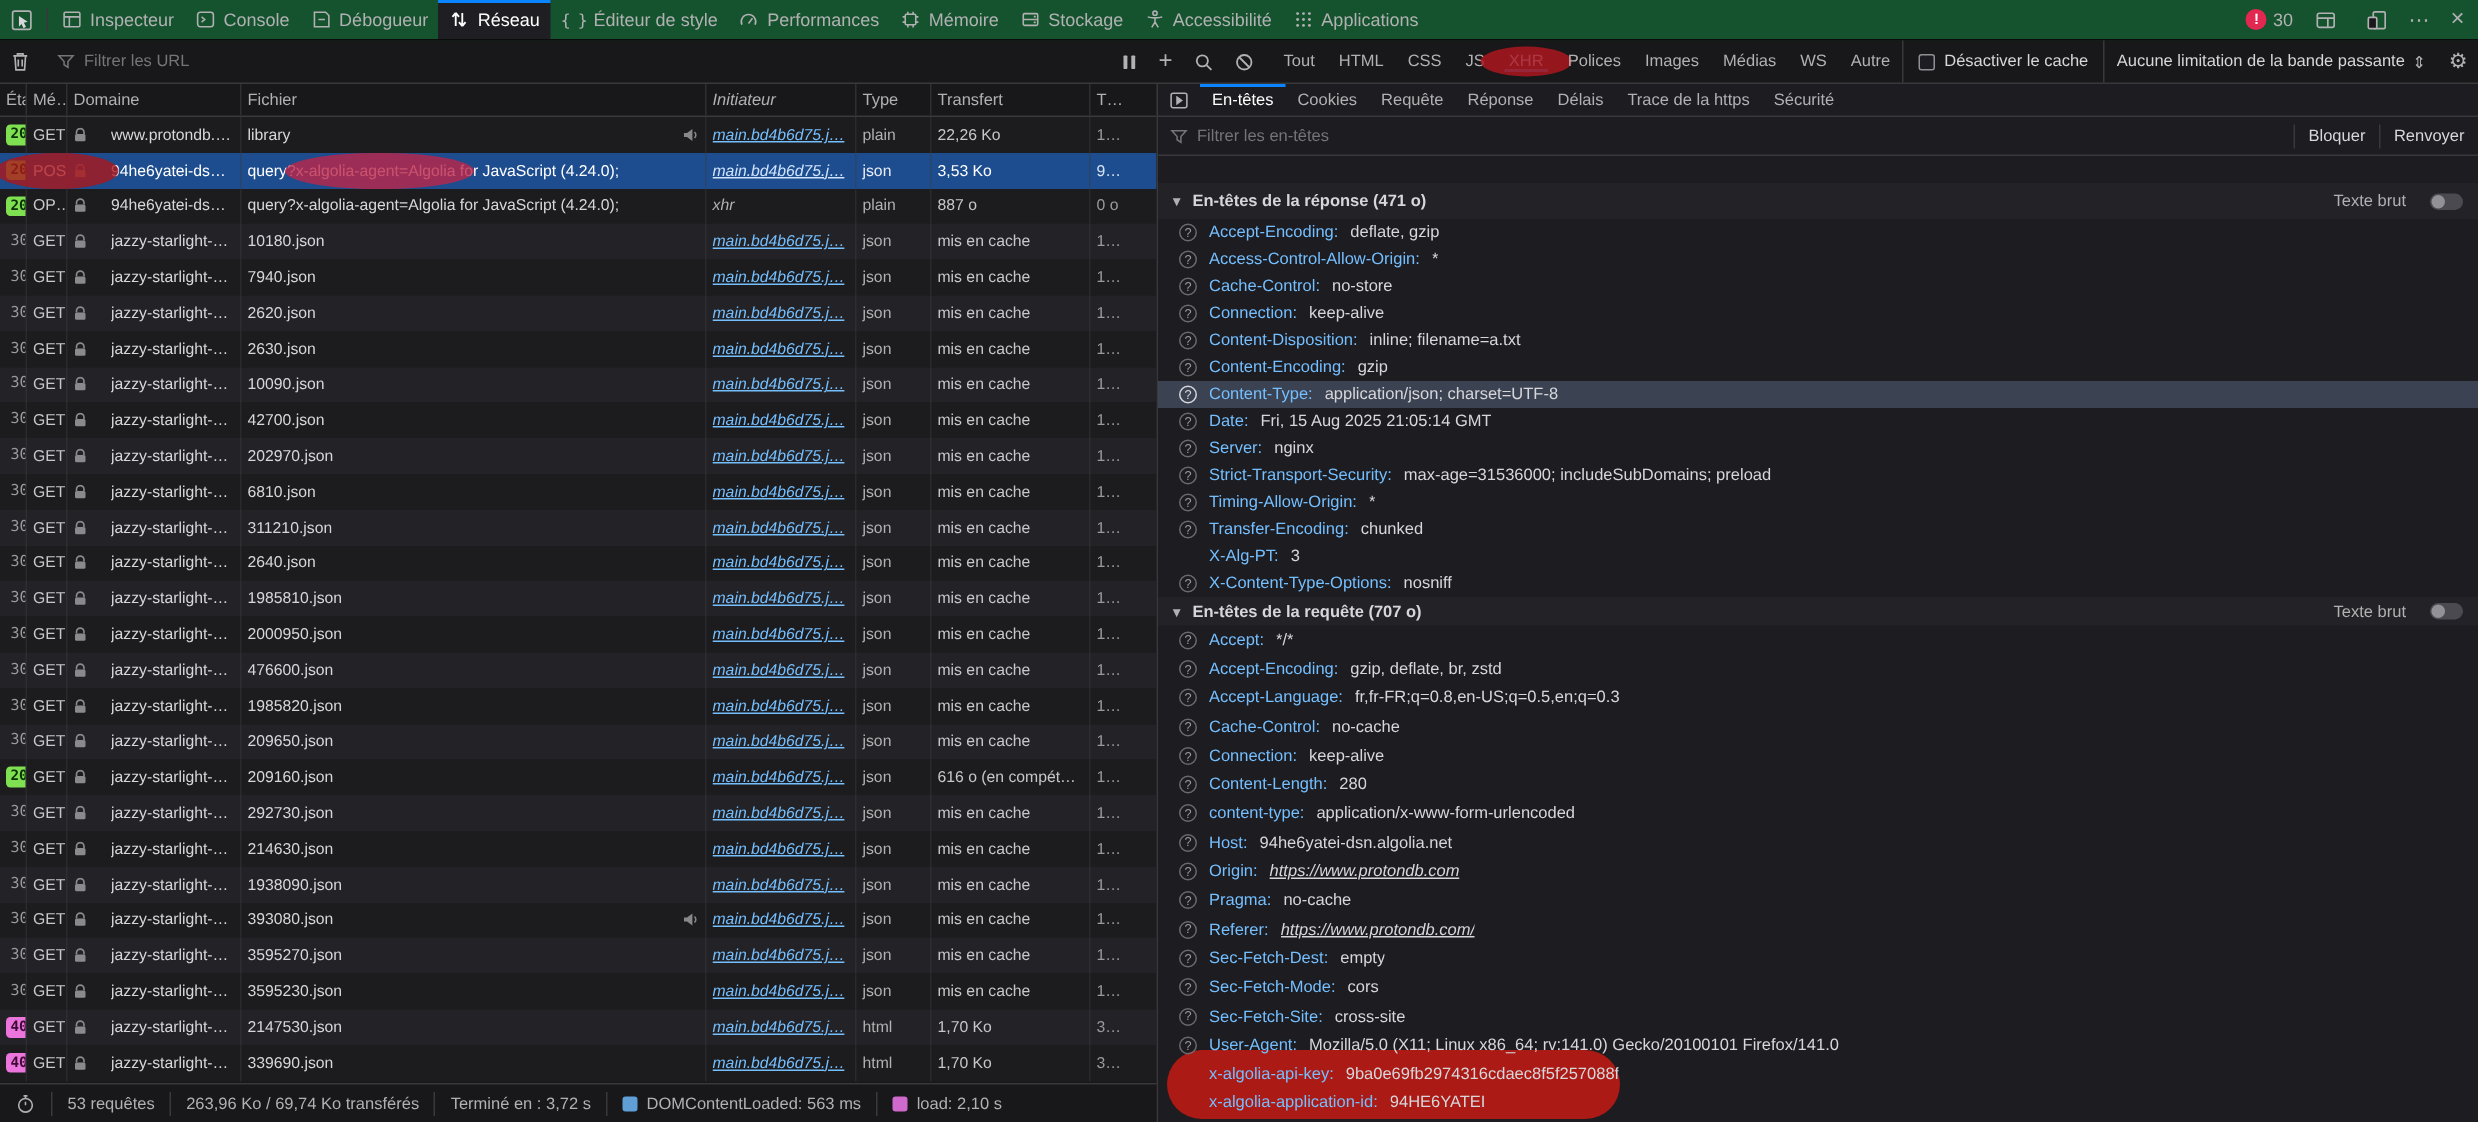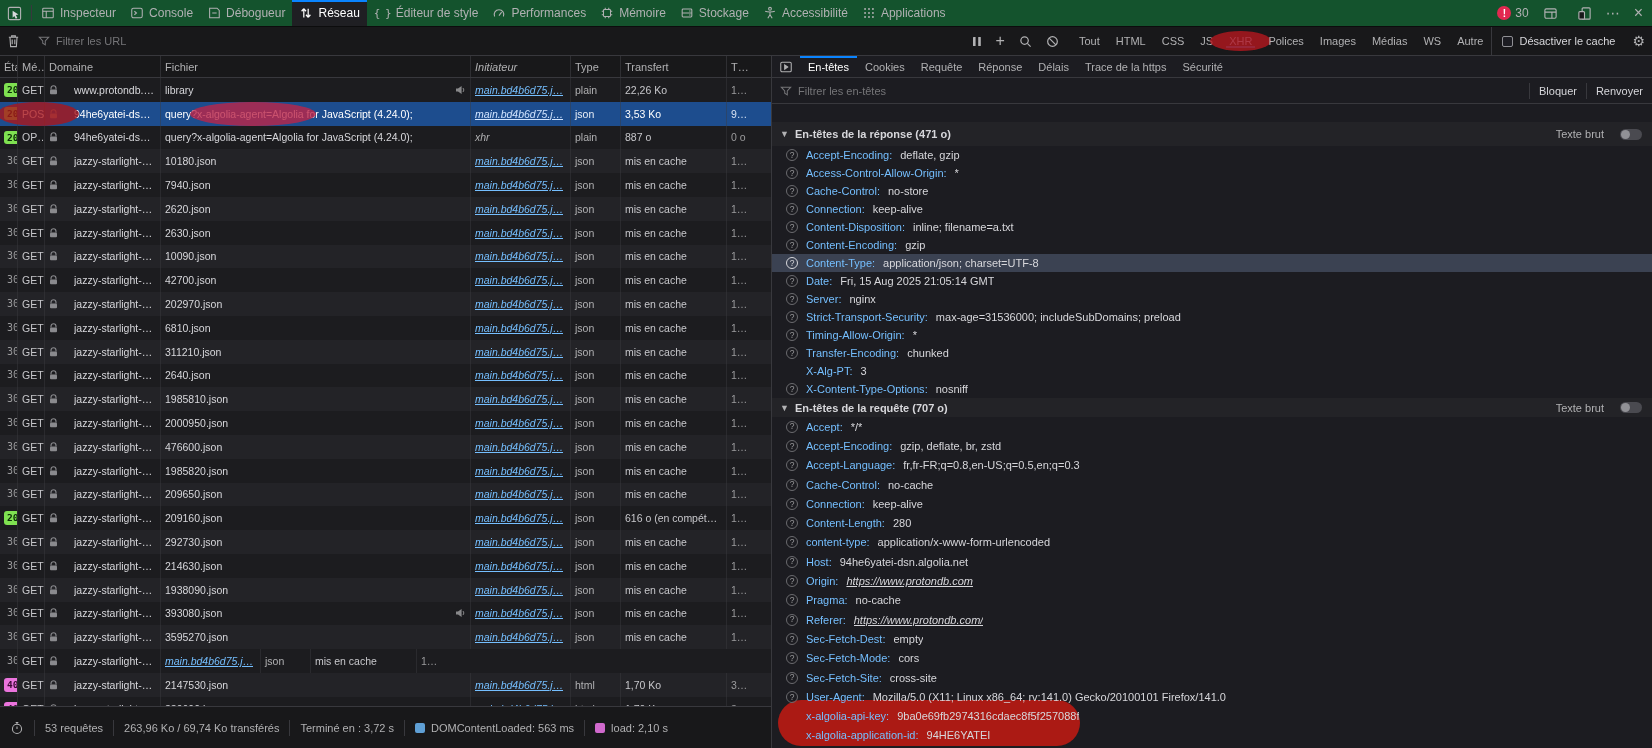--- a/index.html
+++ b/index.html
@@ -84,21 +84,21 @@
   .row.selected .tr-cell { color:#fff; }
   .sz-cell { color:#9b9b9d; }
   .row.selected .sz-cell { color:#d7e2f2; }
 
   .row-overlays { position:absolute; inset:0; pointer-events:none; z-index:3; }
   .ann { position:absolute; border-radius:50%; }
   .ann-status { left:-3px; top:23.5px; width:82px; height:24.5px; background:rgba(171,22,28,0.80); }
   .ann-file { left:190px; top:23.5px; width:126px; height:24.5px; background:rgba(189,37,73,0.80); }
 
   
-  #status-bar { height:42px; border-top:1px solid #38383d; display:flex; align-items:center; font-size:11px; color:#b1b1b3; background:#18181a; }
+  #status-bar { height:26px; border-top:1px solid #38383d; display:flex; align-items:center; font-size:11px; color:#b1b1b3; background:#18181a; }
   .sb-item { padding:0 10px; display:flex; align-items:center; gap:6px; height:16px; white-space:nowrap; }
   .sb-item + .sb-item { border-left:1px solid #38383d; }
   .sq { width:10px; height:10px; border-radius:2px; flex:0 0 auto; }
 
   
   #details { flex:1; display:flex; flex-direction:column; background:#1c1c21; position:relative; overflow:hidden; min-width:0; }
   .dtabs { height:22px; display:flex; align-items:stretch; border-bottom:1px solid #38383d; }
   .panel-btn { display:flex; align-items:center; padding:0 7px; color:#b1b1b3; }
   .dtab { padding:0 8px; display:flex; align-items:center; color:#b1b1b3; position:relative; font-size:11px; white-space:nowrap; }
   .dtab.active { color:#fff; }
@@ -339,20 +339,24 @@
       <div class="chip alt">
         
         <span>Autre</span>
       </div>
   </div>
 
   <div class="cache-group">
     <span class="checkbox"></span>
     <span>Désactiver le cache</span>
   </div>
+  <div class="throttle">
+    <span>Aucune limitation de la bande passante</span>
+    <span class="updown">⇕</span>
+  </div>
   <div class="nt-btn">
     <span class="gear-glyph">⚙</span>
   </div>
 </div>
 
 <div id="main">
 
   <div id="requests">
     <div class="thead">
       <span class="th w-st">Éta</span>
@@ -1007,20 +1011,24 @@
           <span class="cell w-me me-cell">GET</span>
           <span class="cell w-dom dom-cell">
             <span>
               <svg width="9" height="10" viewBox="0 0 9 10">
                 <path d="M2 4.4 V3.2 a2.5 2.5 0 0 1 5 0 v1.2" fill="none" stroke="#8a8a8e" stroke-width="1.1"></path>
                 <rect x="1" y="4.4" width="7" height="4.8" rx="1" fill="#8a8a8e"></rect>
               </svg>
             </span>
             <span class="domtext">jazzy-starlight-aeea19.netli…</span>
           </span>
+          <span class="cell w-fil fil-cell">
+            <span class="ftext">3595230.json</span>
+
+          </span>
           <span class="cell w-ini">
             <a class="ilink" href="#">main.bd4b6d75.j…</a>
 
           </span>
           <span class="cell w-ty ty-cell">json</span>
           <span class="cell w-tr tr-cell">mis en cache</span>
           <span class="cell w-sz sz-cell" style="border-right:none;">1…</span>
         </div>
         <div class="row alt">
           <span class="cell w-st">

